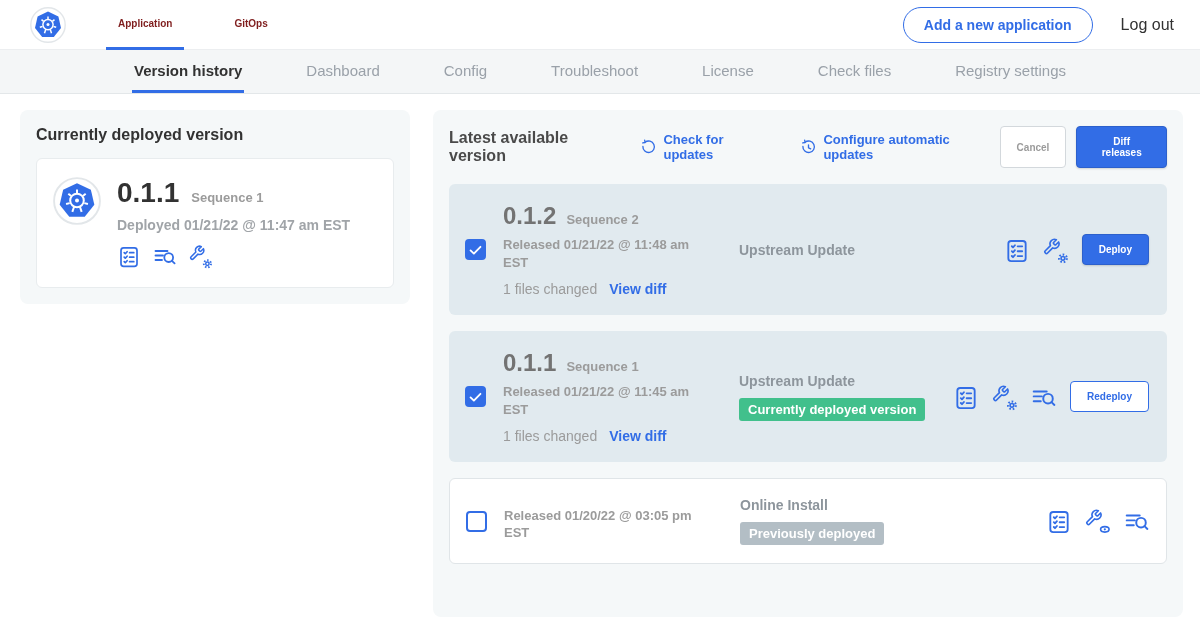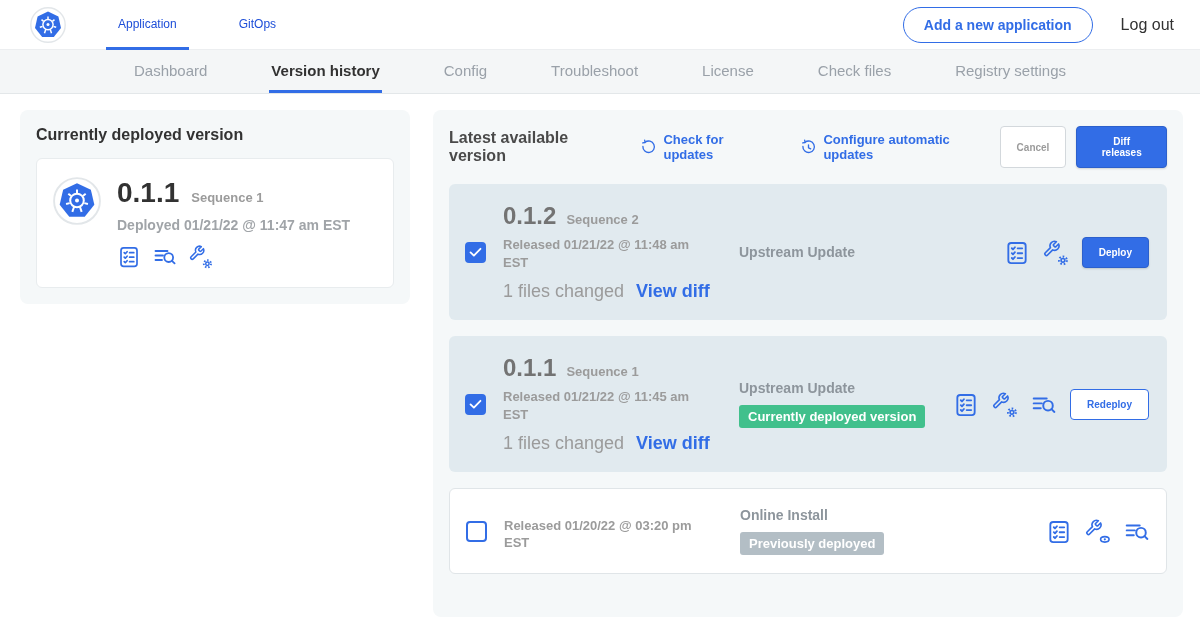--- a/index.html
+++ b/index.html
@@ -4,22 +4,22 @@
 <style>
   * { margin:0; padding:0; box-sizing:border-box; }
   html,body { width:1200px; height:634px; background:#fff; overflow:hidden;
     font-family:"Liberation Sans", sans-serif; color:#323232; }
 
   
   .topnav { height:50px; display:flex; align-items:stretch; background:#fff;
     border-bottom:1px solid #eceef0; padding:0 26px 0 30px; }
   .brand { display:flex; align-items:center; margin-right:40px; }
   .topnav-tabs { display:flex; gap:38px; }
-  .top-tab { display:flex; align-items:center; font-size:12px; font-weight:normal;
-    color:#1d4ed8; cursor:pointer; border-bottom:3px solid transparent;
+  .top-tab { display:flex; align-items:center; font-size:10px; font-weight:bold;
+    color:#7f1d1d; cursor:pointer; border-bottom:3px solid transparent;
     padding:0 12px; margin-bottom:-1px; }
   .top-tab.active { border-bottom-color:#326DE6; }
   .topnav-right { margin-left:auto; display:flex; align-items:center; gap:28px; }
   .pill-btn { border:1px solid #326DE6; background:#fff; color:#326DE6;
     font-weight:bold; font-size:14px; padding:9px 20px; border-radius:20px;
     cursor:pointer; font-family:Liberation Sans, sans-serif; }
   .logout { font-size:16px; color:#323232; cursor:pointer; }
 
   
   .subnav { height:44px; background:#f4f6f7; border-bottom:1px solid #e3e7e9;
@@ -70,21 +70,21 @@
     background:#fff; display:flex; align-items:center; justify-content:center;
     cursor:pointer; }
   .checkbox svg { visibility:hidden; }
   .checkbox.checked { background:#326DE6; }
   .checkbox.checked svg { visibility:visible; }
 
   .v-title-line { display:flex; align-items:baseline; gap:10px; }
   .v-num { font-size:24px; font-weight:bold; color:#737373; }
   .v-date { margin-top:6px; max-width:192px; font-size:13px; line-height:1.35;
     color:#9b9b9b; font-weight:bold; }
-  .v-files { margin-top:10px; font-size:18px; color:#9b9b9b; display:flex; gap:12px; }
+  .v-files { margin-top:10px; font-size:14px; color:#9b9b9b; display:flex; gap:12px; }
   .view-diff { color:#326DE6; font-weight:bold; cursor:pointer; }
 
   .v-source { font-size:14px; font-weight:bold; color:#8d959c; }
   .v-badge { display:inline-block; margin-top:9px; font-size:13px; font-weight:bold;
     color:#fff; padding:4px 9px; border-radius:3px; }
   .badge-green { background:#41c08c; }
   .badge-gray { background:#b3bec5; }
 
   .v-actions { display:flex; align-items:center; gap:15px; padding-right:2px; }
 </style>
@@ -160,22 +160,22 @@
     <div class="top-tab active">Application</div>
     <div class="top-tab">GitOps</div>
   </nav>
   <div class="topnav-right">
     <button class="pill-btn">Add a new application</button>
     <div class="logout">Log out</div>
   </div>
 </header>
 
 <nav class="subnav">
+  <div class="sub-tab active">Version history</div>
   <div class="sub-tab">Dashboard</div>
-  <div class="sub-tab active">Version history</div>
   <div class="sub-tab">Config</div>
   <div class="sub-tab">Troubleshoot</div>
   <div class="sub-tab">License</div>
   <div class="sub-tab">Check files</div>
   <div class="sub-tab">Registry settings</div>
 </nav>
 
 <main class="main">
 
   <aside class="panel deployed-panel">
@@ -311,21 +311,21 @@
       </div>
     </div>
 
     <div class="vrow plain">
       <span class="checkbox">
         <svg width="18" height="18" viewBox="0 0 24 24">
             <use href="#i-check"></use>
           </svg>
         </span>
       <div>
-        <div class="v-date">Released 01/20/22 @ 03:20 pm EST</div>
+        <div class="v-date">Released 01/20/22 @ 03:05 pm EST</div>
       </div>
       <div>
         <div class="v-source">Online Install</div>
         <span class="v-badge badge-gray">Previously deployed</span>
       </div>
       <div class="v-actions">
         <span class="ic">
           <svg width="26" height="26" viewBox="0 0 24 24">
               <use href="#i-checklist"></use>
             </svg></span>

